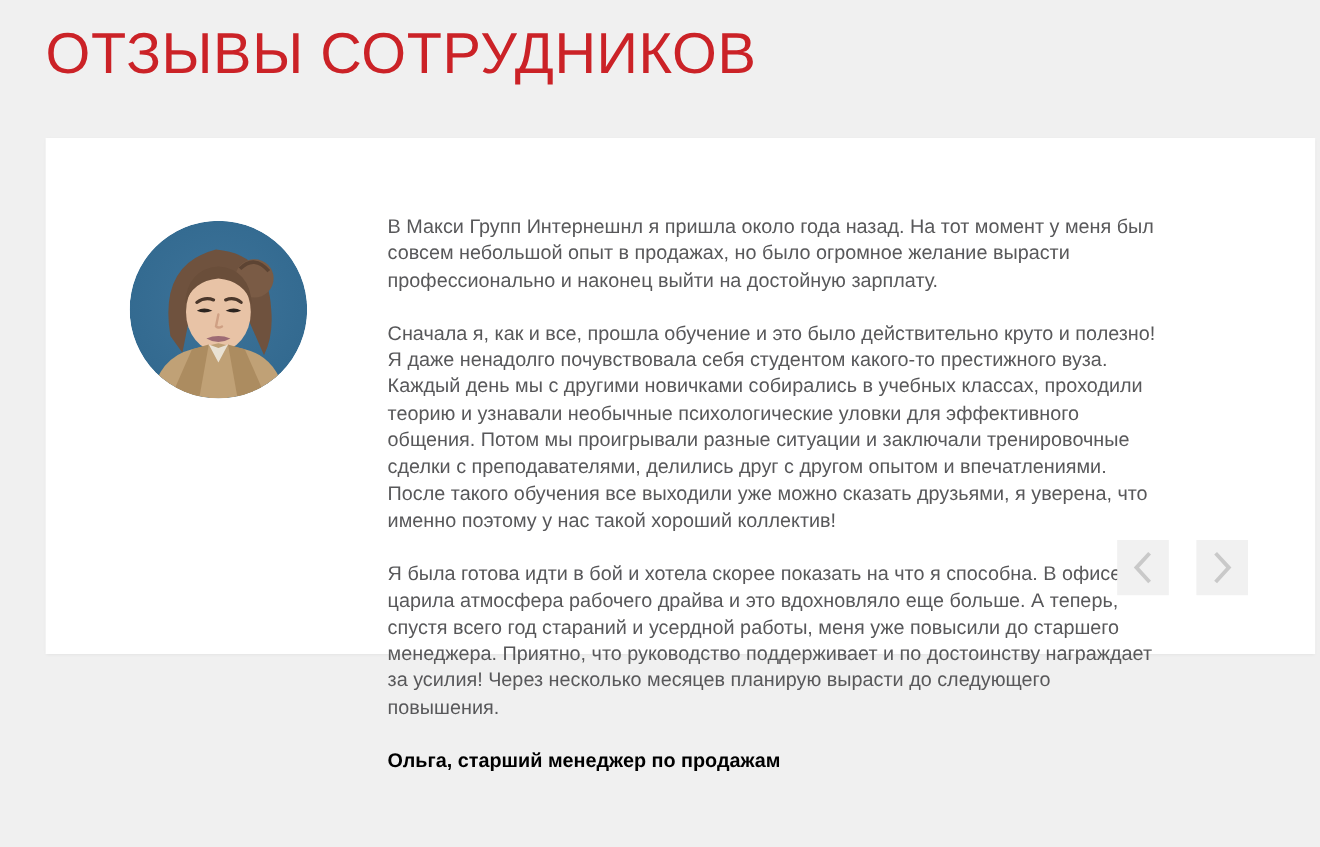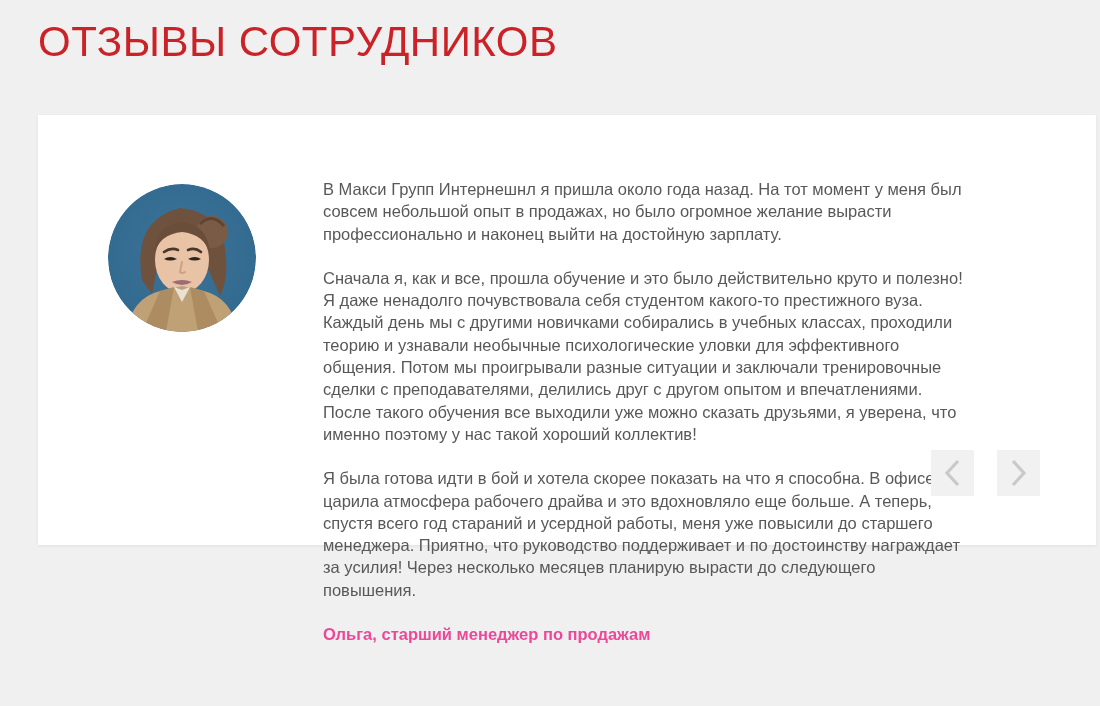--- a/index.html
+++ b/index.html
@@ -6,21 +6,21 @@
   html, body {
     width: 1100px; height: 706px;
     background: #f0f0f0;
     font-family: "Liberation Sans", sans-serif;
     overflow: hidden;
     position: relative;
   }
   .page-title {
     position: absolute;
     left: 38px; top: 18px;
-    font-size: 42px;
+    font-size: 48px;
     font-weight: 400;
     letter-spacing: 0.5px;
     color: #cb2227;
   }
   .card {
     position: absolute;
     left: 38px; top: 115px;
     width: 1058px; height: 430px;
     background: #ffffff;
     box-shadow: 0 1px 3px rgba(0,0,0,0.07);
@@ -35,21 +35,21 @@
   .review-text {
     position: absolute;
     left: 285px; top: 63px;
     width: 648px;
     color: #58585a;
     font-size: 16.5px;
     line-height: 22.3px;
   }
   .review-text p { margin-bottom: 22px; }
   .review-author {
-    color: #ec4899;
+    color: #000000;
     font-size: 16.5px;
     font-weight: 700;
     margin-top: 0;
   }
   .carousel-nav {
     position: absolute;
     right: 56px; bottom: 49px;
     display: flex;
     gap: 23px;
   }

